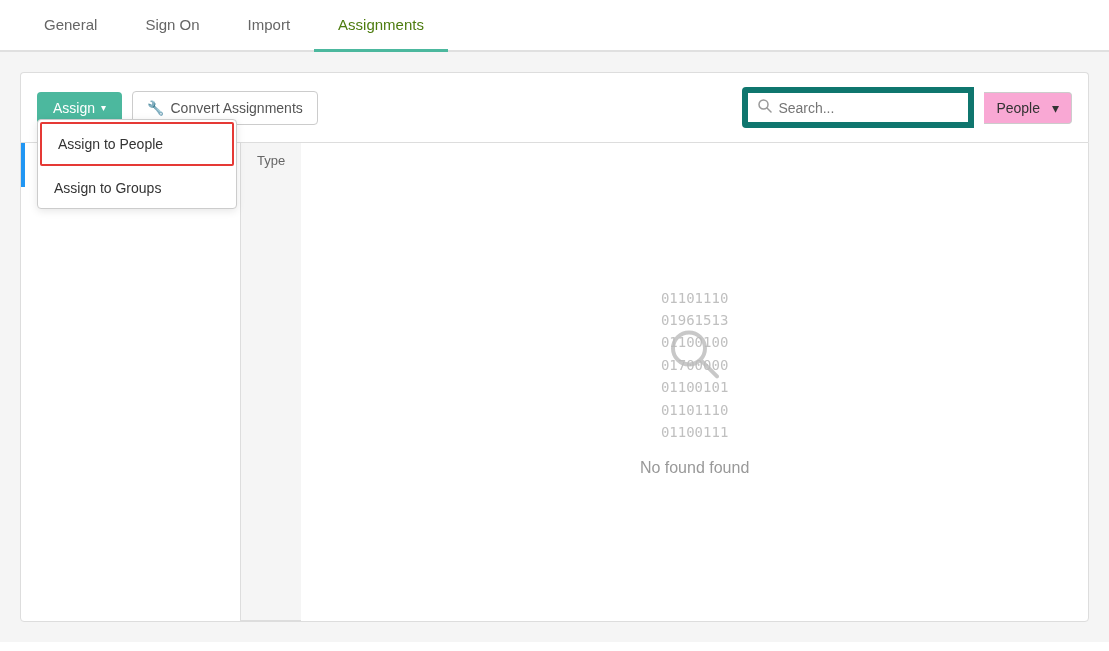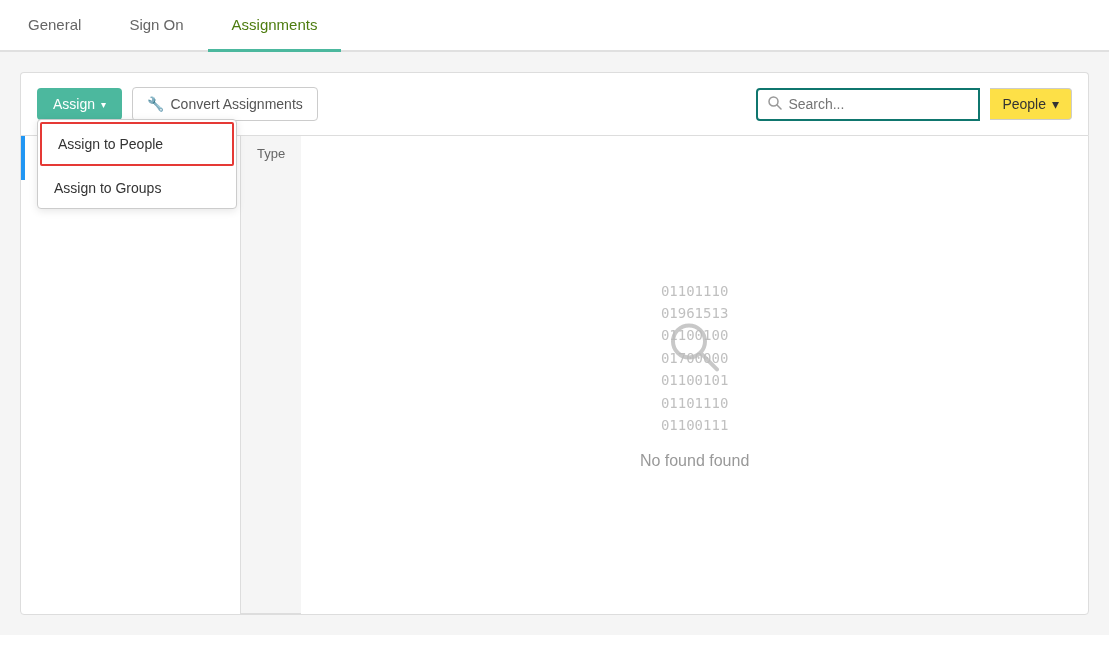--- a/index.html
+++ b/index.html
@@ -2,21 +2,21 @@
 <html><head>
   <meta charset="utf-8">
   <style>
     * { box-sizing: border-box; margin: 0; padding: 0; }
     body { font-family: -apple-system, BlinkMacSystemFont, 'Segoe UI', Arial, sans-serif; background: #fff; color: #333; font-size: 14px; }
 
     
     .top-nav {
       display: flex;
       border-bottom: 2px solid #e0e0e0;
-      padding: 0 4px;
+      padding: 0 20px;
       background: #fff;
     }
     .nav-tab {
       padding: 16px 24px;
       cursor: pointer;
       color: #666;
       text-decoration: none;
       font-size: 15px;
       position: relative;
       border-bottom: 3px solid transparent;
@@ -75,46 +75,46 @@
       font-size: 14px;
       display: flex;
       align-items: center;
       gap: 6px;
     }
 
     .search-wrapper {
       margin-left: auto;
       display: flex;
       align-items: center;
-      border: 2px solid #0f766e;
+      border: 6px solid #0f766e;
       border-radius: 4px 0 0 4px;
       padding: 6px 10px;
       background: #fff;
       gap: 6px;
     }
     .search-icon-svg { color: #999; }
     .search-input {
       border: none;
       outline: none;
       font-size: 14px;
       color: #999;
       width: 180px;
     }
 
     .btn-people {
-      background: #fde047;
+      background: #f9a8d4;
       border: 1px solid #ccc;
       border-left: none;
       padding: 7px 12px;
       cursor: pointer;
       font-size: 14px;
       color: #333;
       display: flex;
       align-items: center;
-      gap: 6px;
+      gap: 12px;
       border-radius: 0 4px 4px 0;
     }
 
     
     .dropdown-menu {
       position: absolute;
       top: 46px;
       left: 16px;
       background: #fff;
       border: 1px solid #ccc;
@@ -226,20 +226,21 @@
     .wrench-icon {
       font-size: 14px;
     }
   </style>
 </head>
 <body>
 
 <div class="top-nav">
   <a class="nav-tab">General</a>
   <a class="nav-tab">Sign On</a>
+  <a class="nav-tab">Import</a>
   <a class="nav-tab active">Assignments</a>
 </div>
 
 <div class="main-content">
 
   <div class="toolbar">
 
     <button class="btn-assign">
       <span>Assign</span>
       <span class="dropdown-arrow">▾</span>

